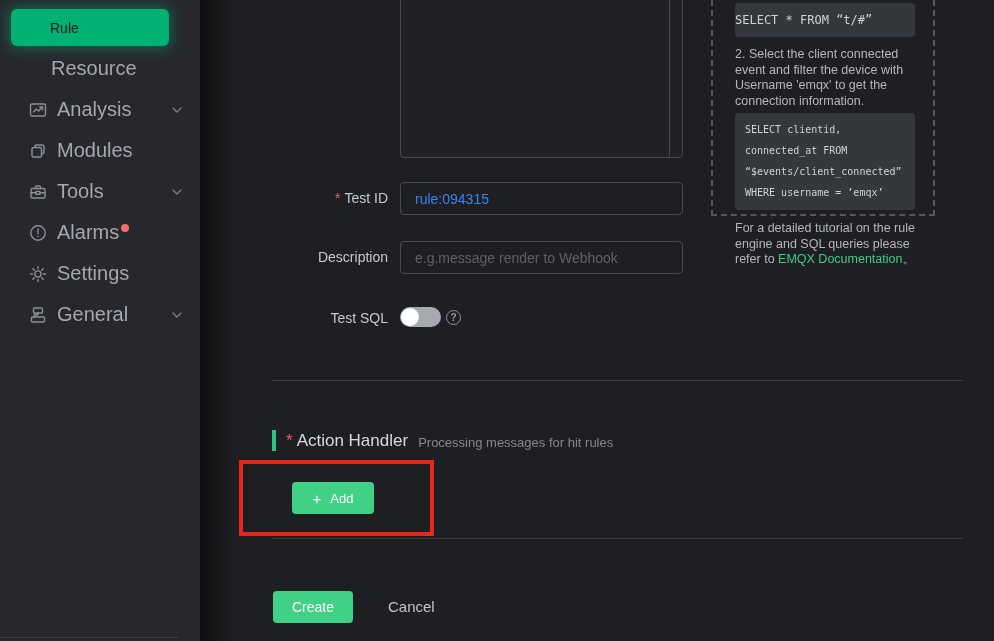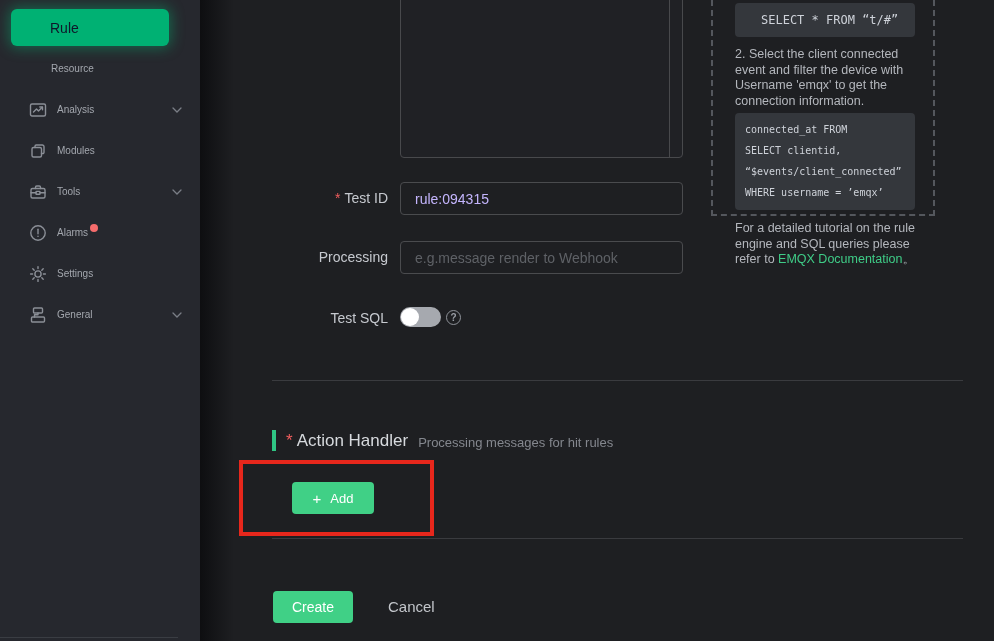--- a/index.html
+++ b/index.html
@@ -22,21 +22,21 @@
   }
   .rule-btn {
     margin:9px 0 0 11px; width:158px; height:37px; border-radius:6px;
     display:flex; align-items:center; padding-left:39px;
     background:#00b173; color:#0f172a; font-size:14px; cursor:pointer;
     box-shadow: 0 0 14px 2px rgba(0,200,125,.40);
   }
   .menu { margin-top:2px; }
   .menu-item {
     height:41px; display:flex; align-items:center;
-    padding-left:29px; color:#a3a7ae; font-size:10px; cursor:pointer;
+    padding-left:29px; color:#a3a7ae; font-size:20px; cursor:pointer;
   }
   .menu-item.no-icon { padding-left:51px; }
   .menu-item .mi-icon { width:18px; height:18px; margin-right:10px; flex:0 0 18px; }
   .mi-icon svg { width:18px; height:18px; display:block; }
   .mi-icon svg * { stroke:#8b8f97; fill:none; stroke-width:1.4; stroke-linecap:round; stroke-linejoin:round; }
   .chevron { margin-left:auto; margin-right:18px; }
   .chevron svg { display:block; }
   .badge-dot {
     width:8px; height:8px; border-radius:50%; background:#f56c6c;
     display:inline-block; margin-left:2px; margin-top:-10px;
@@ -61,21 +61,21 @@
 
   .form-label {
     width:116px; text-align:right; color:#c6c9cf; font-size:14px;
     z-index:2;
   }
   .req-star { color:#f25e5e; margin-right:4px; }
 
   .text-input {
     left:400px; width:283px; height:33px;
     background:transparent; border:1px solid #4a4b4e; border-radius:4px;
-    color:#c4b5fd; font-size:14px; padding:0 14px;
+    color:#3b82f6; font-size:14px; padding:0 14px;
     font-family:"Liberation Sans", sans-serif; outline:none; z-index:2;
   }
   .text-input::placeholder { color:#5e6166; }
 
   .toggle {
     left:400px; top:307px; width:41px; height:20px; border-radius:10px;
     background:#a6a9af; cursor:pointer; z-index:2;
   }
   .toggle-knob {
     position:absolute; left:1px; top:1px; width:18px; height:18px;
@@ -116,21 +116,21 @@
   
   .help-panel {
     left:711px; top:-30px; width:224px; height:246px;
     border:2px dashed #54575d; z-index:1;
   }
   .code-block {
     background:#34373c; border-radius:4px;
     color:#ced2d9; font-family:"DejaVu Sans Mono", monospace; z-index:2;
   }
   .code-1 { left:735px; top:3px; width:180px; height:34px;
-    font-size:12px; line-height:34px; padding-left:26px; }
+    font-size:12px; line-height:34px; padding-left:0; }
   .code-2 { left:735px; top:113px; width:180px; height:97px;
     font-size:10px; padding:6px 6px 0 10px; }
   .code-2 .code-line { line-height:21px; white-space:nowrap; }
   .help-para { color:#b4b7bd; font-size:12.5px; line-height:15.5px; z-index:2; }
   .para-1 { left:735px; top:47px; width:184px; }
   .para-2 { left:735px; top:221px; width:184px; }
   .doc-link { color:#3fcc87; cursor:pointer; }
 </style>
 </head>
 <body>
@@ -237,21 +237,21 @@
   <div class="abs editor">
     <div class="editor-gutter"></div>
   </div>
 
   <div class="abs form-label" style="left:272px; top:182px; height:33px; line-height:33px;">
     <span class="req-star">*</span><span>Test ID</span>
   </div>
   <input class="abs text-input" style="top: 182px;" type="text" value="rule:094315">
 
   <div class="abs form-label" style="left:272px; top:241px; height:33px; line-height:33px;">
-    <span>Processing</span>
+    <span>Description</span>
   </div>
   <input class="abs text-input" style="top: 241px;" type="text" placeholder="e.g.message render to Webhook">
 
   <div class="abs form-label" style="left:272px; top:308px; height:20px; line-height:20px;">
     <span>Test SQL</span>
   </div>
   <div class="abs toggle">
     <div class="toggle-knob"></div>
   </div>
   <div class="abs q-icon">?</div>
@@ -277,22 +277,22 @@
   <button class="abs btn-green create-btn">Create</button>
   <button class="abs cancel-btn">Cancel</button>
 
   <div class="abs help-panel"></div>
 
   <div class="abs code-block code-1">SELECT * FROM “t/#”</div>
 
   <div class="abs help-para para-1">2. Select the client connected event and filter the device with Username 'emqx' to get the connection information.</div>
 
   <div class="abs code-block code-2">
+    <div class="code-line">SELECT clientid,</div>
     <div class="code-line">connected_at FROM</div>
-    <div class="code-line">SELECT clientid,</div>
     <div class="code-line">“$events/client_connected”</div>
     <div class="code-line">WHERE username = ’emqx’</div>
   </div>
 
   <div class="abs help-para para-2">
     <span>For a detailed tutorial on the rule engine and SQL queries please refer to </span><span class="doc-link">EMQX Documentation</span><span>。</span>
   </div>
 
 </div>
 

